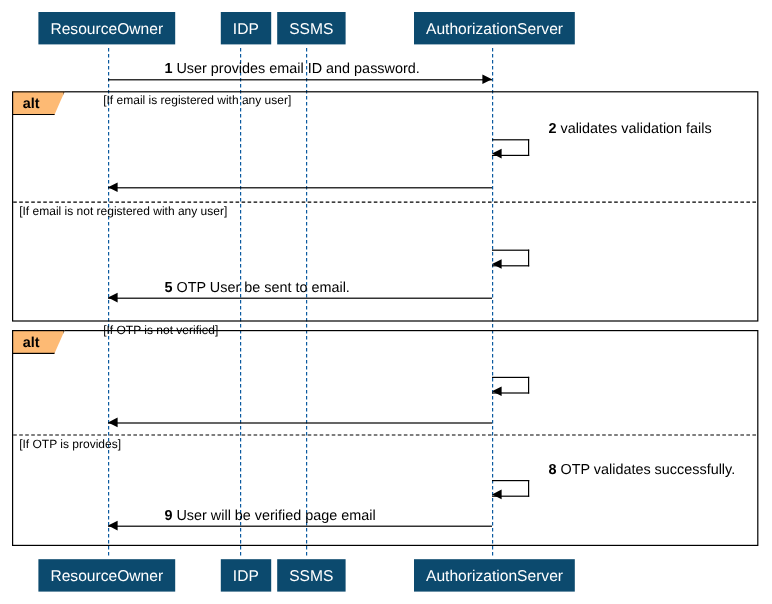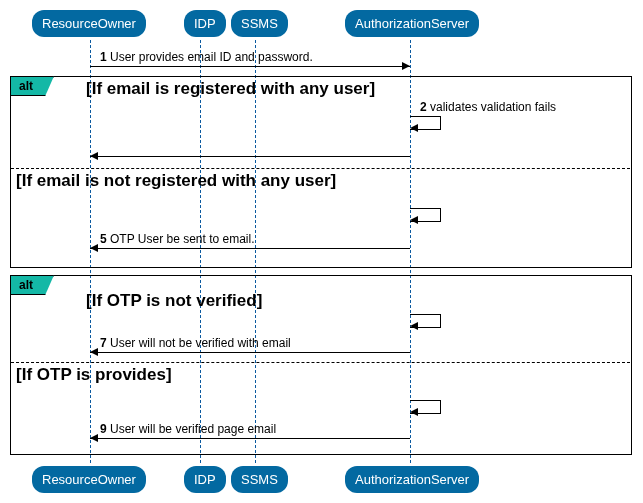--- a/index.html
+++ b/index.html
@@ -9,60 +9,60 @@
     font-size: 12px;
     background: #fff;
   }
   .diagram {
     position: relative;
     width: 623px;
     height: 483px;
   }
   .participant {
     position: absolute;
-    background: #0369a1;
+    background: #0c4a6e;
     color: #fff;
     padding: 6px 10px;
     font-size: 13px;
     text-align: right;
     white-space: nowrap;
-    border-radius: 12px;
   }
   .lifeline {
     position: absolute;
     border-left: 1px dashed #0b5aa0;
     top: 30px;
     bottom: 30px;
     width: 0;
   }
   .altbox {
     position: absolute;
     border: 1px solid #000;
     background: transparent;
   }
   .altlabel {
     position: absolute;
     top: -1px;
     left: -1px;
-    background: #14b8a6;
+    background: #fdba74;
     border: 1px solid #000;
     padding: 2px 20px 2px 8px;
     font-weight: bold;
     font-size: 12px;
     clip-path: polygon(0 0, 100% 0, 80% 100%, 0 100%);
   }
   .guard {
     position: absolute;
-    font-weight: bold;
-    font-size: 17px;
+    font-weight: normal;
+    font-size: 10px;
   }
   .msg {
     position: absolute;
     font-size: 12px;
     white-space: nowrap;
+    margin-left: 37px;
   }
   .msg b { font-weight: bold; }
   .arrow {
     position: absolute;
     height: 0;
     border-top: 1px solid #000;
   }
   .arrowhead {
     position: absolute;
     width: 0;
@@ -133,32 +133,32 @@
   <div class="selfloop" style="top:198px;left:400px"></div>
   <div class="arrowhead left" style="top:206px;left:400px"></div>
 
   <div class="msg" style="top:222px;left:90px"><b>5</b> <span>OTP User be sent to email.</span></div>
   <div class="arrow" style="top:238px;left:80px;width:320px"></div>
   <div class="arrowhead left" style="top:234px;left:80px"></div>
 
   <div class="altbox" style="top:265px;left:0;width:620px;height:178px">
     <div class="altlabel">alt</div>
   </div>
-  <div class="guard" style="top:281px;left:76px">[If OTP is not verified]</div>
+  <div class="guard" style="top:260px;left:76px">[If OTP is not verified]</div>
 
   <div class="selfloop" style="top:304px;left:400px"></div>
   <div class="arrowhead left" style="top:312px;left:400px"></div>
 
-  <div class="msg" style="top:326px;left:90px"><b>7</b> <span>User will not be verified with email</span></div>
   <div class="arrow" style="top:342px;left:80px;width:320px"></div>
   <div class="arrowhead left" style="top:338px;left:80px"></div>
 
   <div class="divider" style="top:352px;left:1px;width:619px"></div>
   <div class="guard" style="top:355px;left:6px">[If OTP is provides]</div>
 
+  <div class="msg" style="top:374px;left:410px"><b>8</b> <span>OTP validates successfully.</span></div>
   <div class="selfloop" style="top:390px;left:400px"></div>
   <div class="arrowhead left" style="top:398px;left:400px"></div>
 
   <div class="msg" style="top:412px;left:90px"><b>9</b> <span>User will be verified page email</span></div>
   <div class="arrow" style="top:428px;left:80px;width:320px"></div>
   <div class="arrowhead left" style="top:424px;left:80px"></div>
 
 </div>
 
 </body></html>

